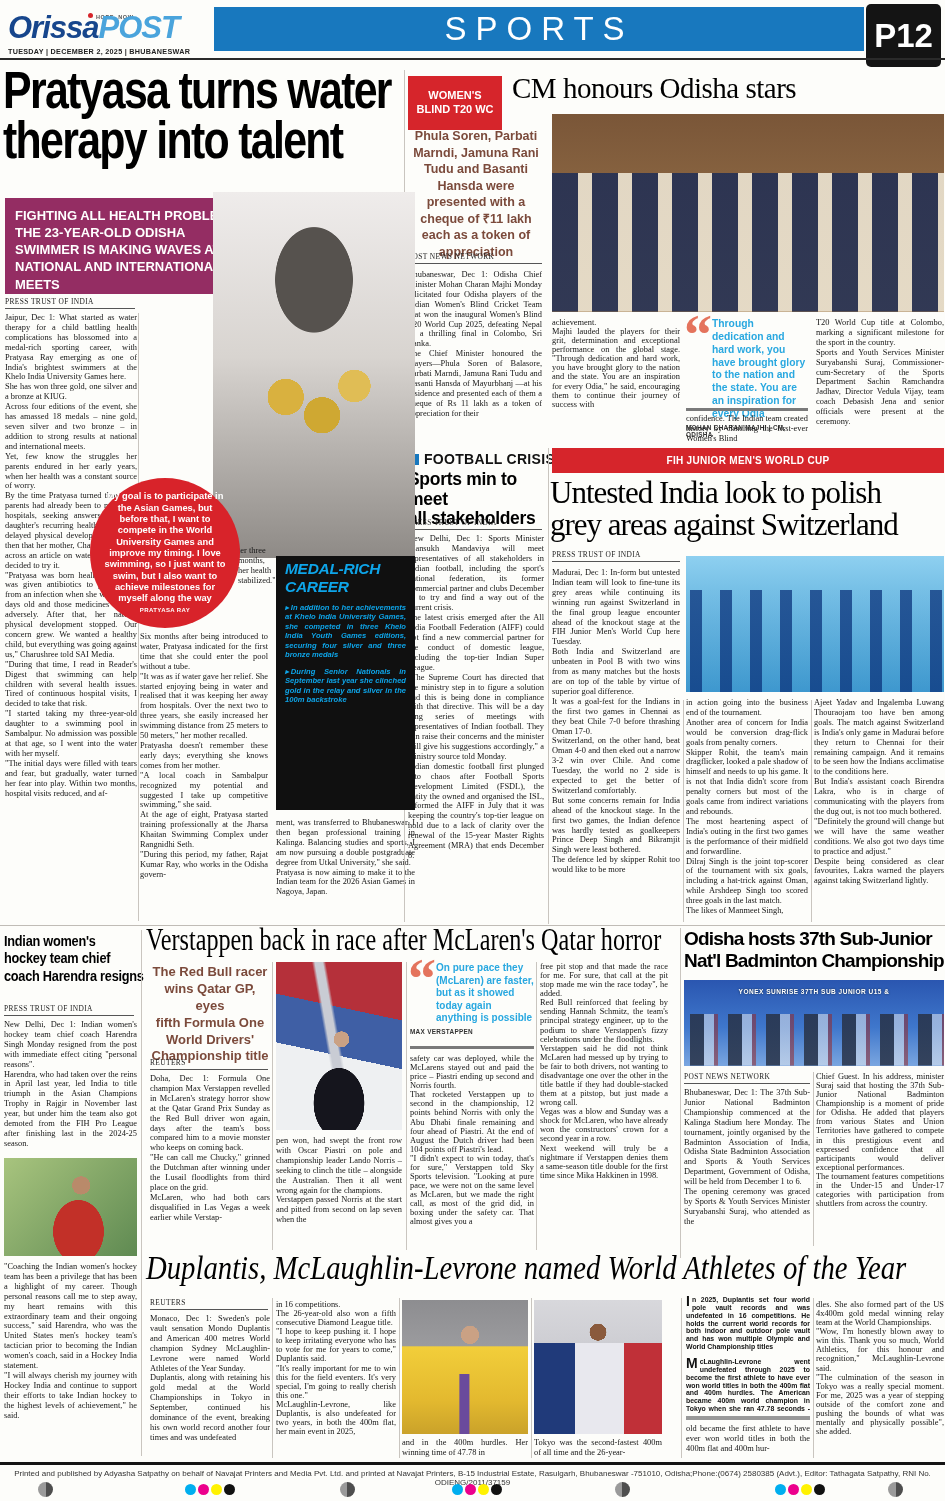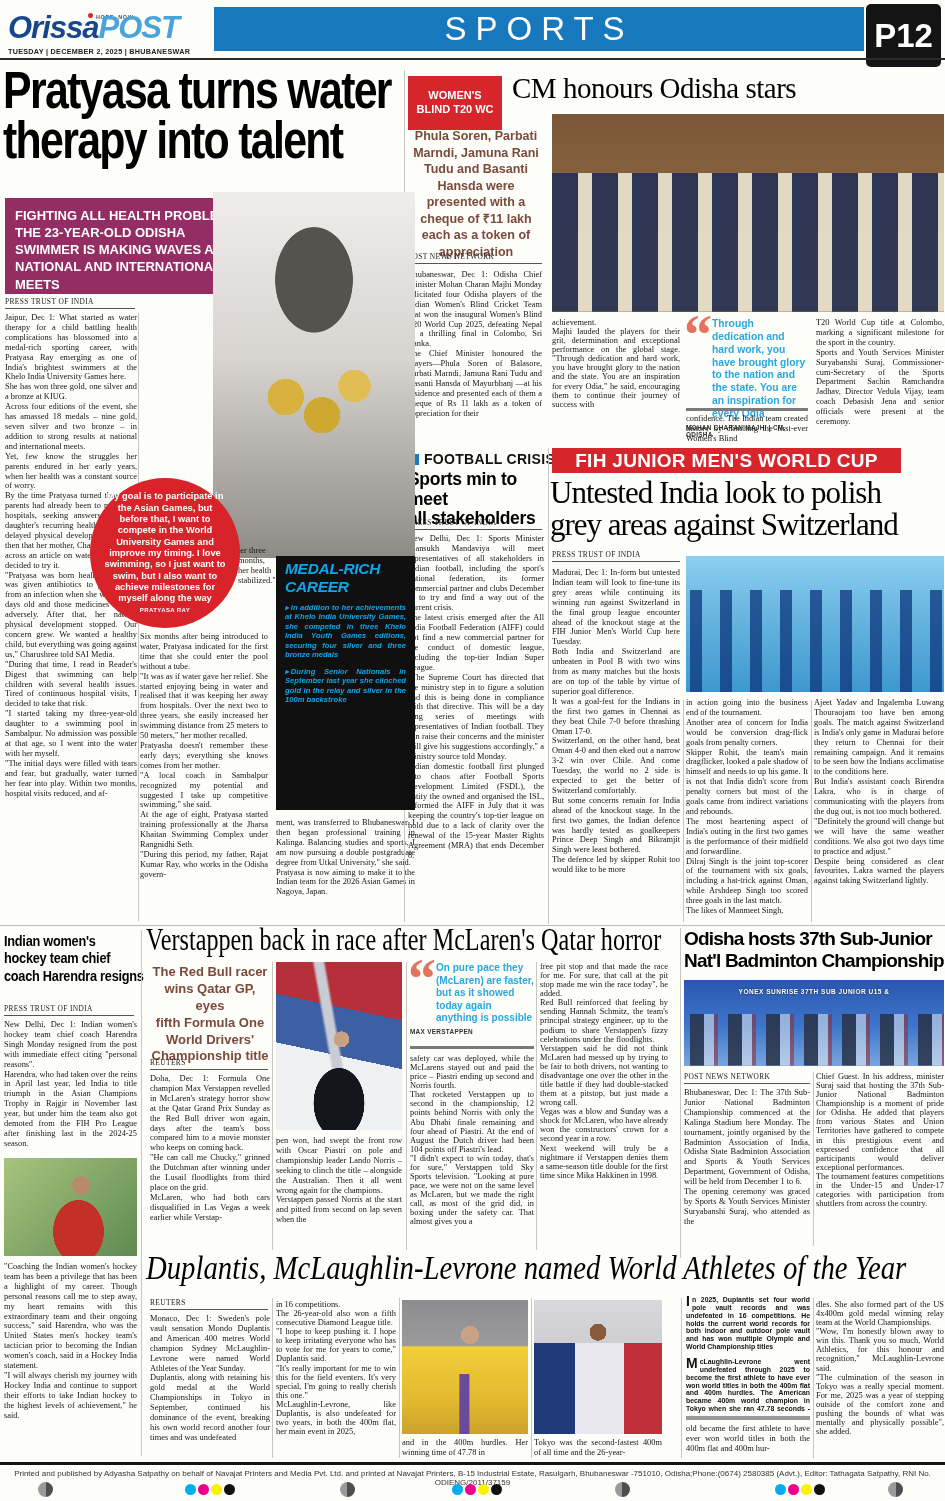--- a/index.html
+++ b/index.html
@@ -179,21 +179,21 @@
     <div class="abs sans-head" style="left:408px;top:470px;width:140px;font-size:17.5px;line-height:1.12;letter-spacing:-.3px;">Sports min to meet
 all stakeholders</div>
     <div class="abs byline" style="left:408px;top:518px;width:134px;">PRESS TRUST OF INDIA</div>
     <div class="abs body-text" style="left:408px;top:534px;width:136px;height:390px;">New Delhi, Dec 1: Sports Minister Mansukh Mandaviya will meet representatives of all stakeholders in Indian football, including the sport's national federation, its former commercial partner and clubs December 3, to try and find a way out of the current crisis.
 The latest crisis emerged after the All India Football Federation (AIFF) could not find a new commercial partner for the conduct of domestic league, including the top-tier Indian Super League.
 "The Supreme Court has directed that the ministry step in to figure a solution and this is being done in compliance with that directive. This will be a day long series of meetings with representatives of Indian football. They can raise their concerns and the minister will give his suggestions accordingly," a ministry source told Monday.
 Indian domestic football first plunged into chaos after Football Sports Development Limited (FSDL), the entity the owned and organised the ISL, informed the AIFF in July that it was keeping the country's top-tier league on hold due to a lack of clarity over the renewal of the 15-year Master Rights Agreement (MRA) that ends December 8.</div>
   </div>
 
   <div>
-    <div class="abs kicker-red" style="left:552px;top:448px;width:349px;height:25px;font-size:19px;letter-spacing:.3px;">FIH JUNIOR MEN'S WORLD CUP</div>
+    <div class="abs kicker-red" style="left:552px;top:448px;width:392px;height:25px;font-size:10px;letter-spacing:.3px;">FIH JUNIOR MEN'S WORLD CUP</div>
     <div class="abs serif-head" style="left:550px;top:477px;width:396px;font-size:31px;line-height:1.04;letter-spacing:-1px;white-space:pre-line;">Untested India look to polish
 grey areas against Switzerland</div>
     <div class="abs byline" style="left:552px;top:550px;width:128px;">PRESS TRUST OF INDIA</div>
     <div class="abs body-text" style="left:552px;top:568px;width:128px;height:356px;">Madurai, Dec 1: In-form but untested Indian team will look to fine-tune its grey areas while continuing its winning run against Switzerland in the final group league encounter ahead of the knockout stage at the FIH Junior Men's World Cup here Tuesday.
 Both India and Switzerland are unbeaten in Pool B with two wins from as many matches but the hosts are on top of the table by virtue of superior goal difference.
 It was a goal-fest for the Indians in the first two games in Chennai as they beat Chile 7-0 before thrashing Oman 17-0.
 Switzerland, on the other hand, beat Oman 4-0 and then eked out a narrow 3-2 win over Chile. And come Tuesday, the world no 2 side is expected to get the better of Switzerland comfortably.
 But some concerns remain for India ahead of the knockout stage. In the first two games, the Indian defence was hardly tested as goalkeepers Prince Deep Singh and Bikramjit Singh were least bothered.
 The defence led by skipper Rohit too would like to be more</div>
     <div class="photo photo-hockey" style="left:686px;top:556px;width:258px;height:136px;"></div>

